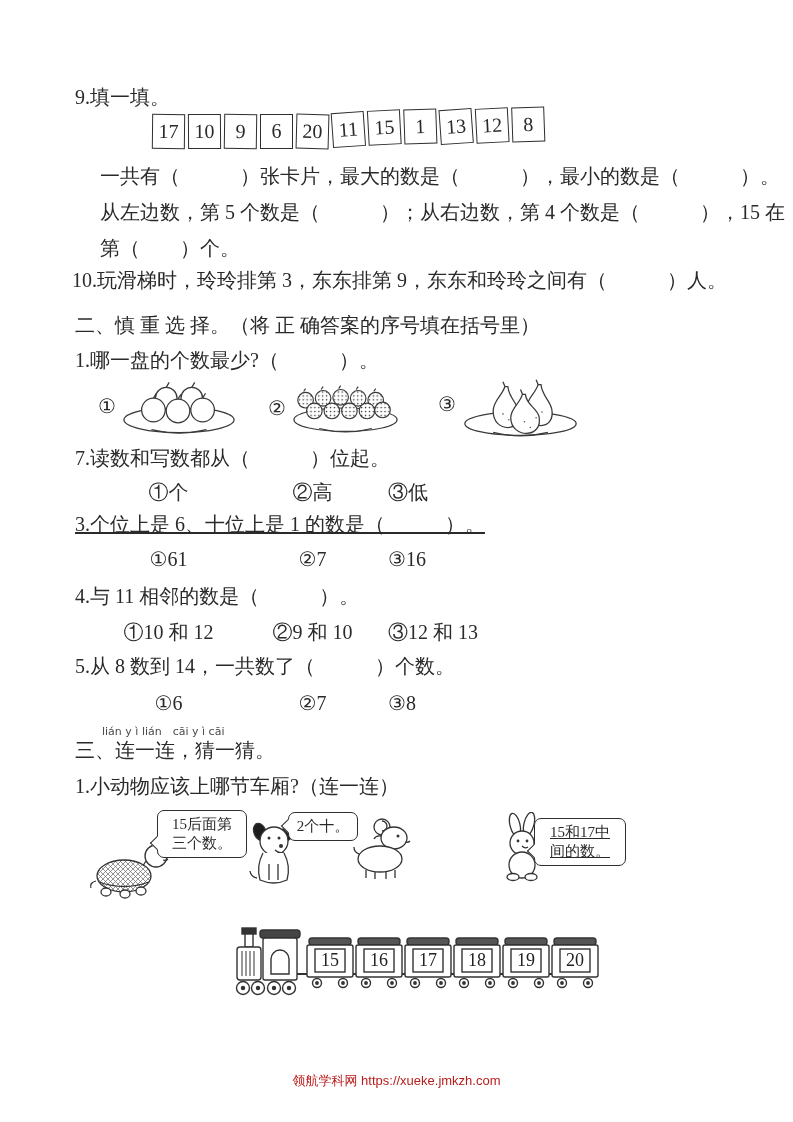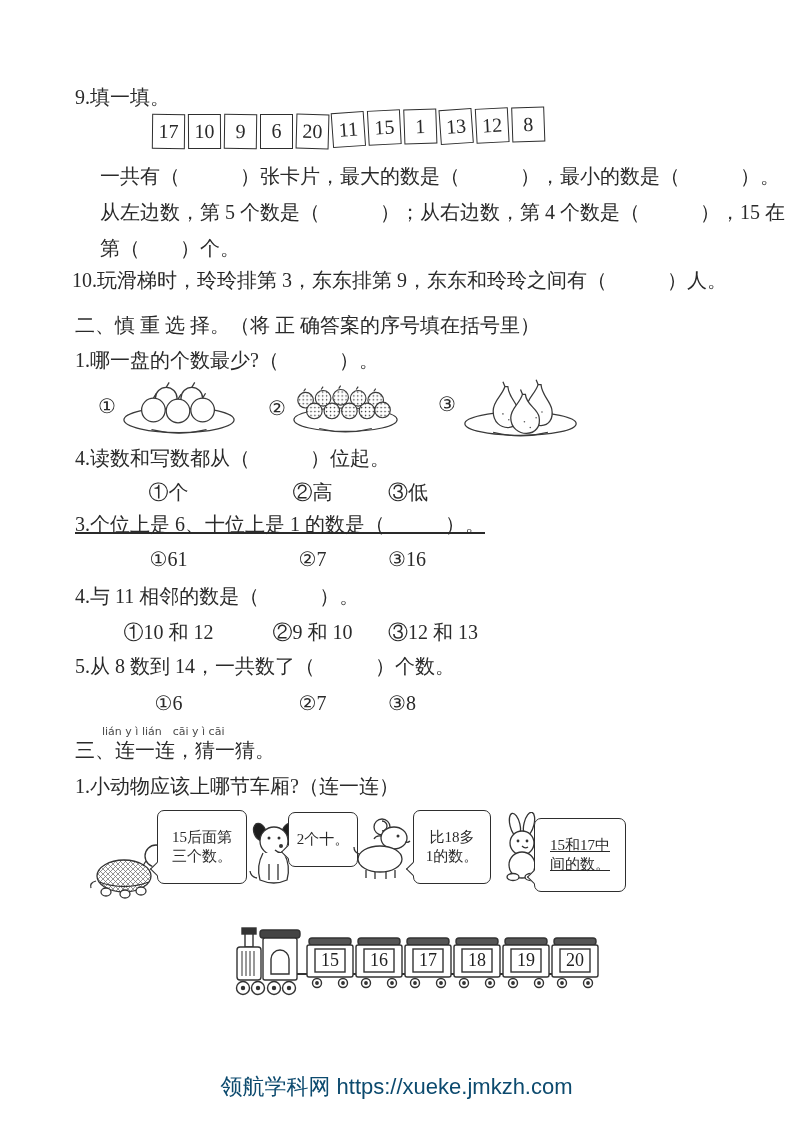--- a/index.html
+++ b/index.html
@@ -30,31 +30,31 @@
   .opt.c1{width:137px;}
   .opt.c2{width:141px;}
   
   .plates{position:absolute;left:96px;top:378px;width:620px;height:66px;}
   .plate-group{position:absolute;display:flex;align-items:flex-start;}
   .plate-marker{font-size:20px;margin-right:4px;margin-top:14px;}
   
   .animals{position:absolute;left:85px;top:800px;width:640px;height:110px;}
   .animals > *{position:absolute;}
   .bubble{border:1.6px solid #2e2e2e;border-radius:7px;background:#fff;
-          font-size:15px;line-height:19px;text-align:center;padding:17px 4px;}
+          font-size:15px;line-height:19px;text-align:center;padding:4px 4px;}
   .bubble::after{content:"";position:absolute;left:-6px;bottom:9px;width:9px;height:9px;
           background:#fff;border-left:1.6px solid #2e2e2e;border-bottom:1.6px solid #2e2e2e;
           transform:rotate(45deg);}
   .bubble span{display:block;white-space:nowrap;}
   
   .train{position:absolute;left:233px;top:922px;}
   
   .footer{position:absolute;left:0;top:1072px;width:793px;text-align:center;
           font-family:"Liberation Sans","DejaVu Sans",sans-serif;
-          font-size:22px;color:#0c4a6e;}
+          font-size:13px;color:#b91c1c;}
   svg{display:block;}
 </style>
 </head>
 <body>
 
 <div class="page">
 
   <div class="tline" style="left:75px;top:85px;">9.填一填。</div>
   <div class="cards">
     <span class="card">17</span>
@@ -140,21 +140,21 @@
               <circle cx="84" cy="34" r="0.8"></circle>
             <circle cx="78" cy="40" r="0.8"></circle>
               <circle cx="66" cy="44" r="0.8"></circle>
               <circle cx="72" cy="50" r="0.8"></circle>
           </g>
         </g>
       </svg>
     </div>
   </div>
 
-  <div class="tline" style="left:75px;top:446px;">4.读数和写数都从（　　　）位起。</div>
+  <div class="tline" style="left:75px;top:446px;">7.读数和写数都从（　　　）位起。</div>
   <div class="opts" style="left:100px;top:479px;">
     <span class="opt c1">①个</span>
     <span class="opt c2">②高</span>
     <span class="opt c3">③低</span>
   </div>
 
   <div class="tline" style="left:75px;top:512px;text-decoration:underline;">3.个位上是 6、十位上是 1 的数是（　　　）。</div>
   <div class="opts" style="left:100px;top:547px;">
     <span class="opt c1">①61</span>
     <span class="opt c2">②7</span>
@@ -231,24 +231,20 @@
         <path d="M34 5 a5 5 0 0 1 0 10" fill="none"></path>
         <ellipse cx="46" cy="22" rx="13" ry="11"></ellipse>
         <path d="M33 20 q-5 -1 -7 3" fill="none"></path>
         <circle cx="50" cy="20" r="1.5" fill="#333" stroke="none"></circle>
         <path d="M57 26 q3 1 5 -1" fill="none"></path>
         <ellipse cx="32" cy="43" rx="22" ry="13"></ellipse>
         <path d="M18 54 v8 M27 56 v7 M38 56 v7 M47 54 v8" fill="none"></path>
         <path d="M11 38 q-5 -2 -5 -7" fill="none"></path>
       </g>
     </svg>
-    <div class="bubble" style="left:328px;top:10px;width:68px;">
-      <span>比18多</span>
-      <span>1的数。</span>
-    </div>
 
     <svg style="left:413px;top:12px;" width="52" height="70" viewBox="0 0 52 70">
       <g fill="#fff" stroke="#333" stroke-width="1.3">
         <ellipse cx="17" cy="13" rx="5" ry="12" transform="rotate(-14 17 13)"></ellipse>
         <ellipse cx="31" cy="12" rx="5" ry="12" transform="rotate(14 31 12)"></ellipse>
         <circle cx="24" cy="31" r="12"></circle>
         <circle cx="20" cy="29" r="1.4" fill="#333" stroke="none"></circle>
         <circle cx="29" cy="29" r="1.4" fill="#333" stroke="none"></circle>
         <path d="M24 34 q3 3 6 1" fill="none"></path>
         <ellipse cx="24" cy="53" rx="13" ry="13"></ellipse>

